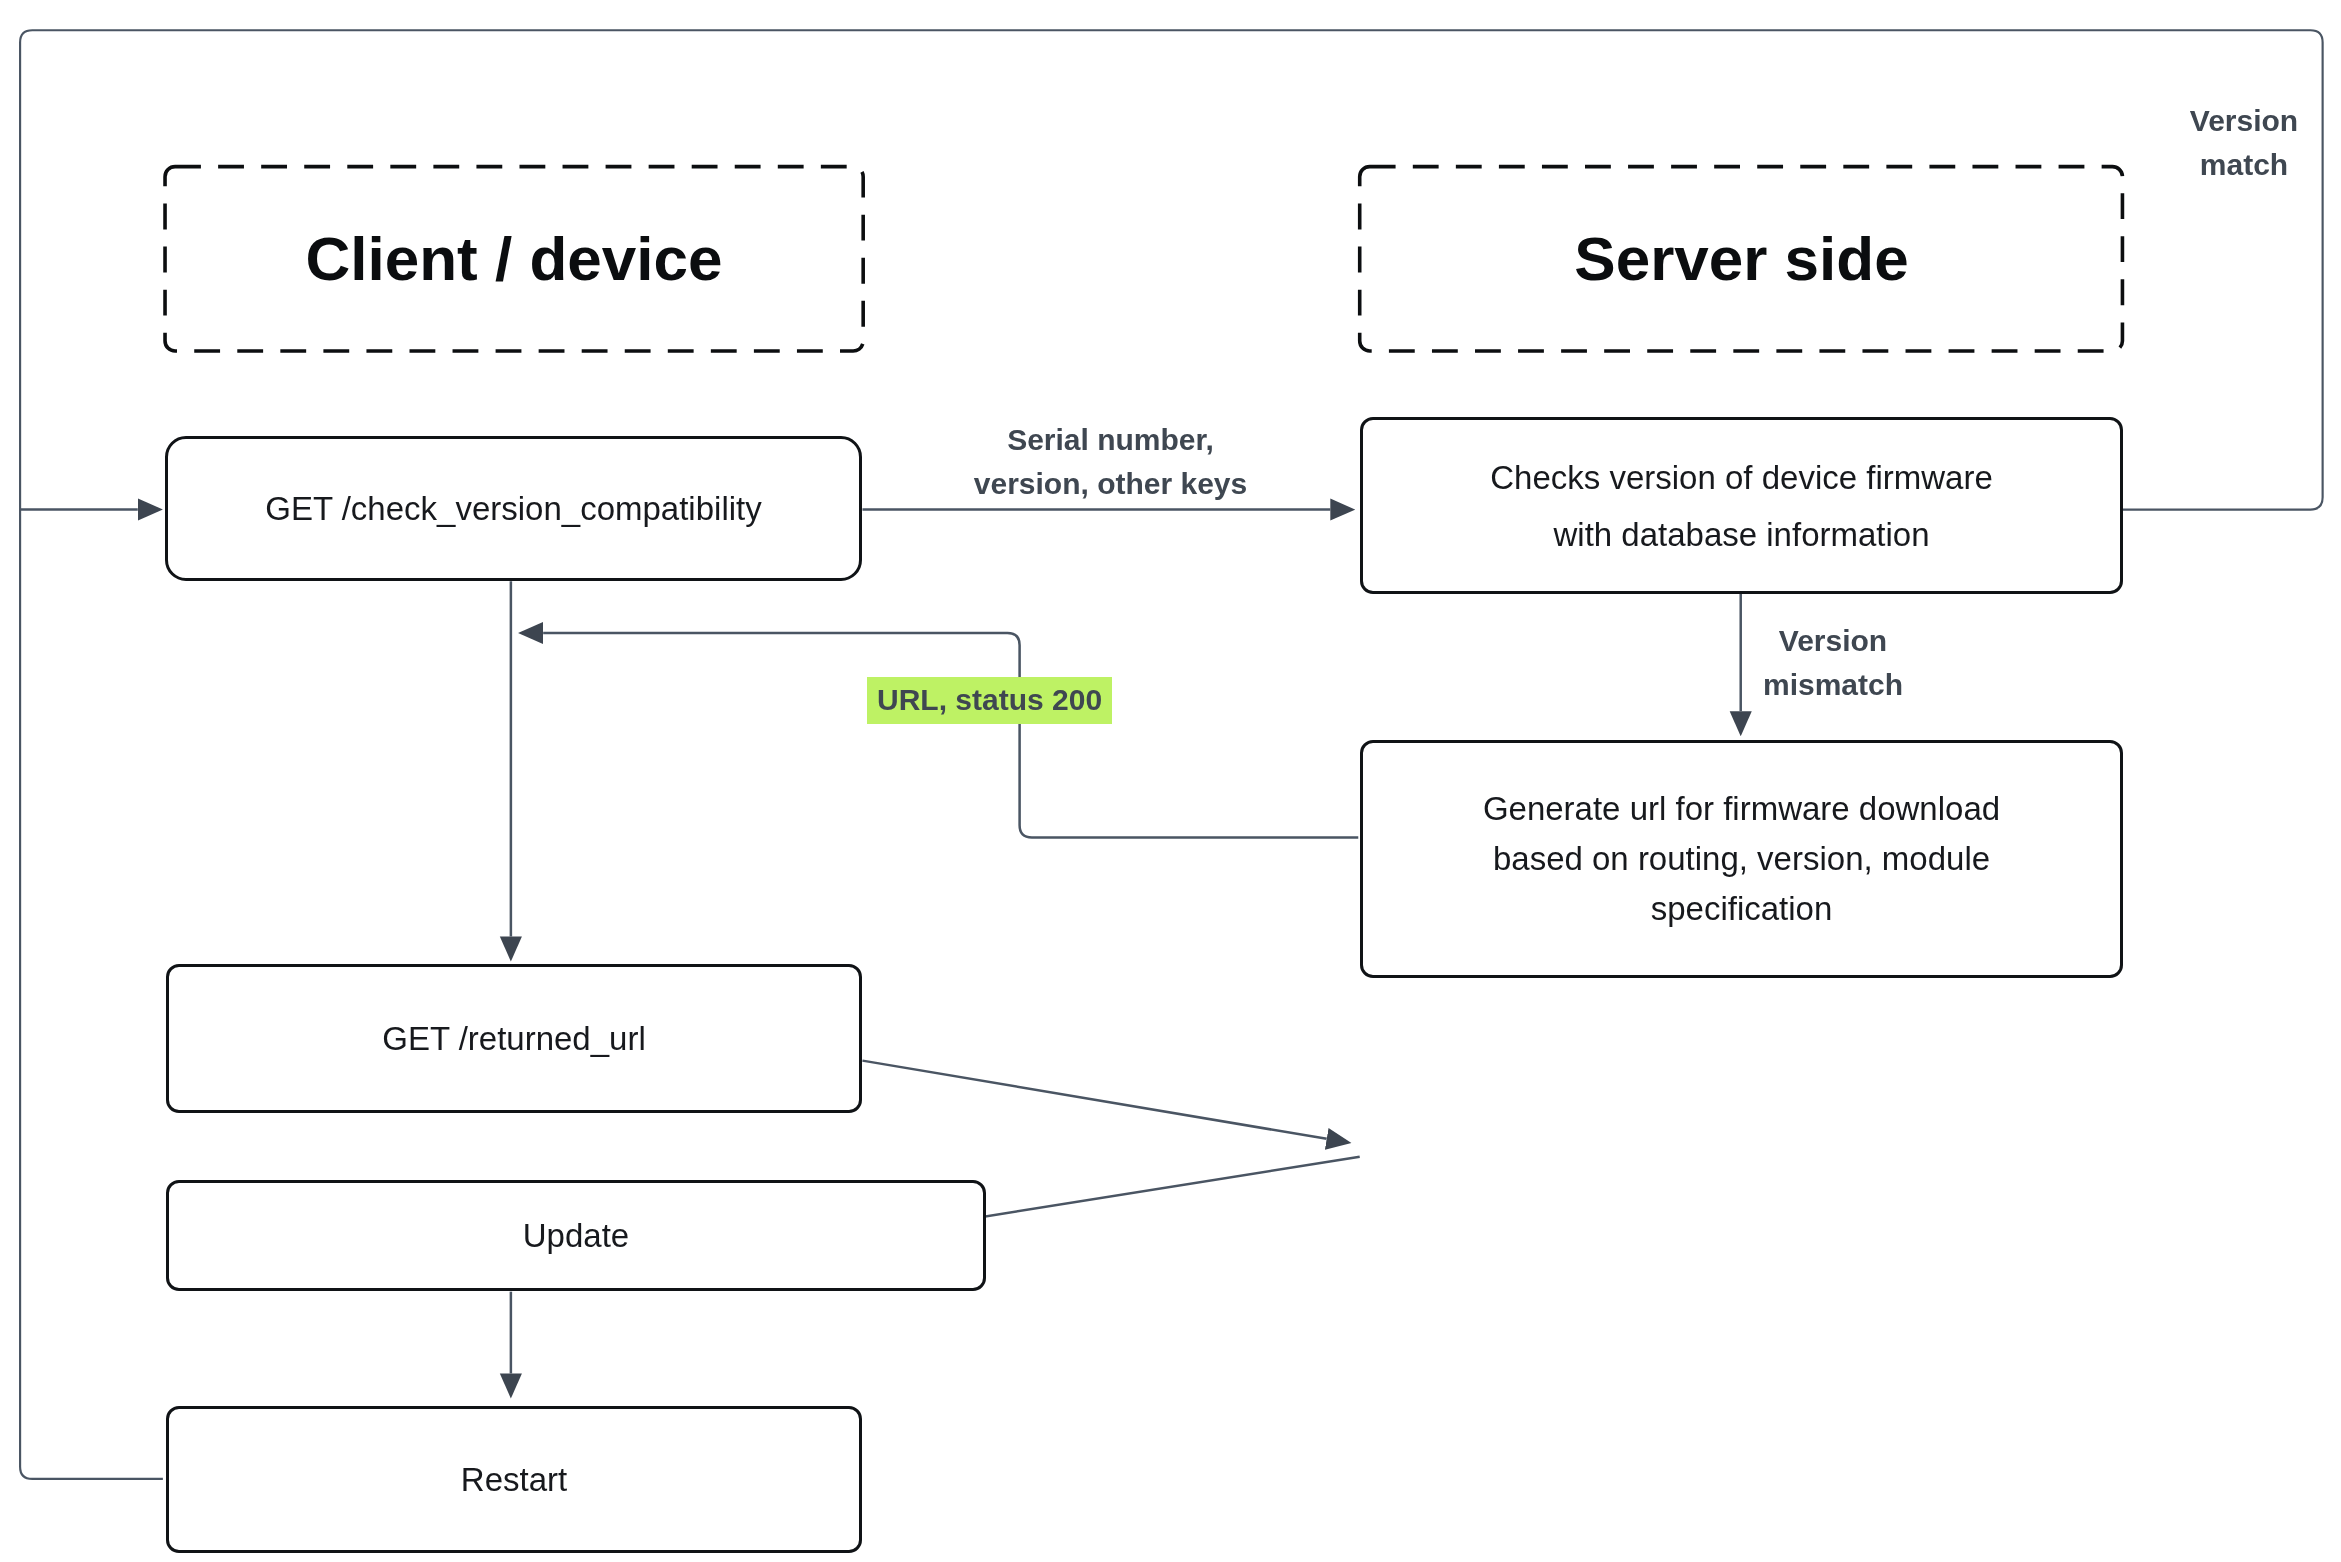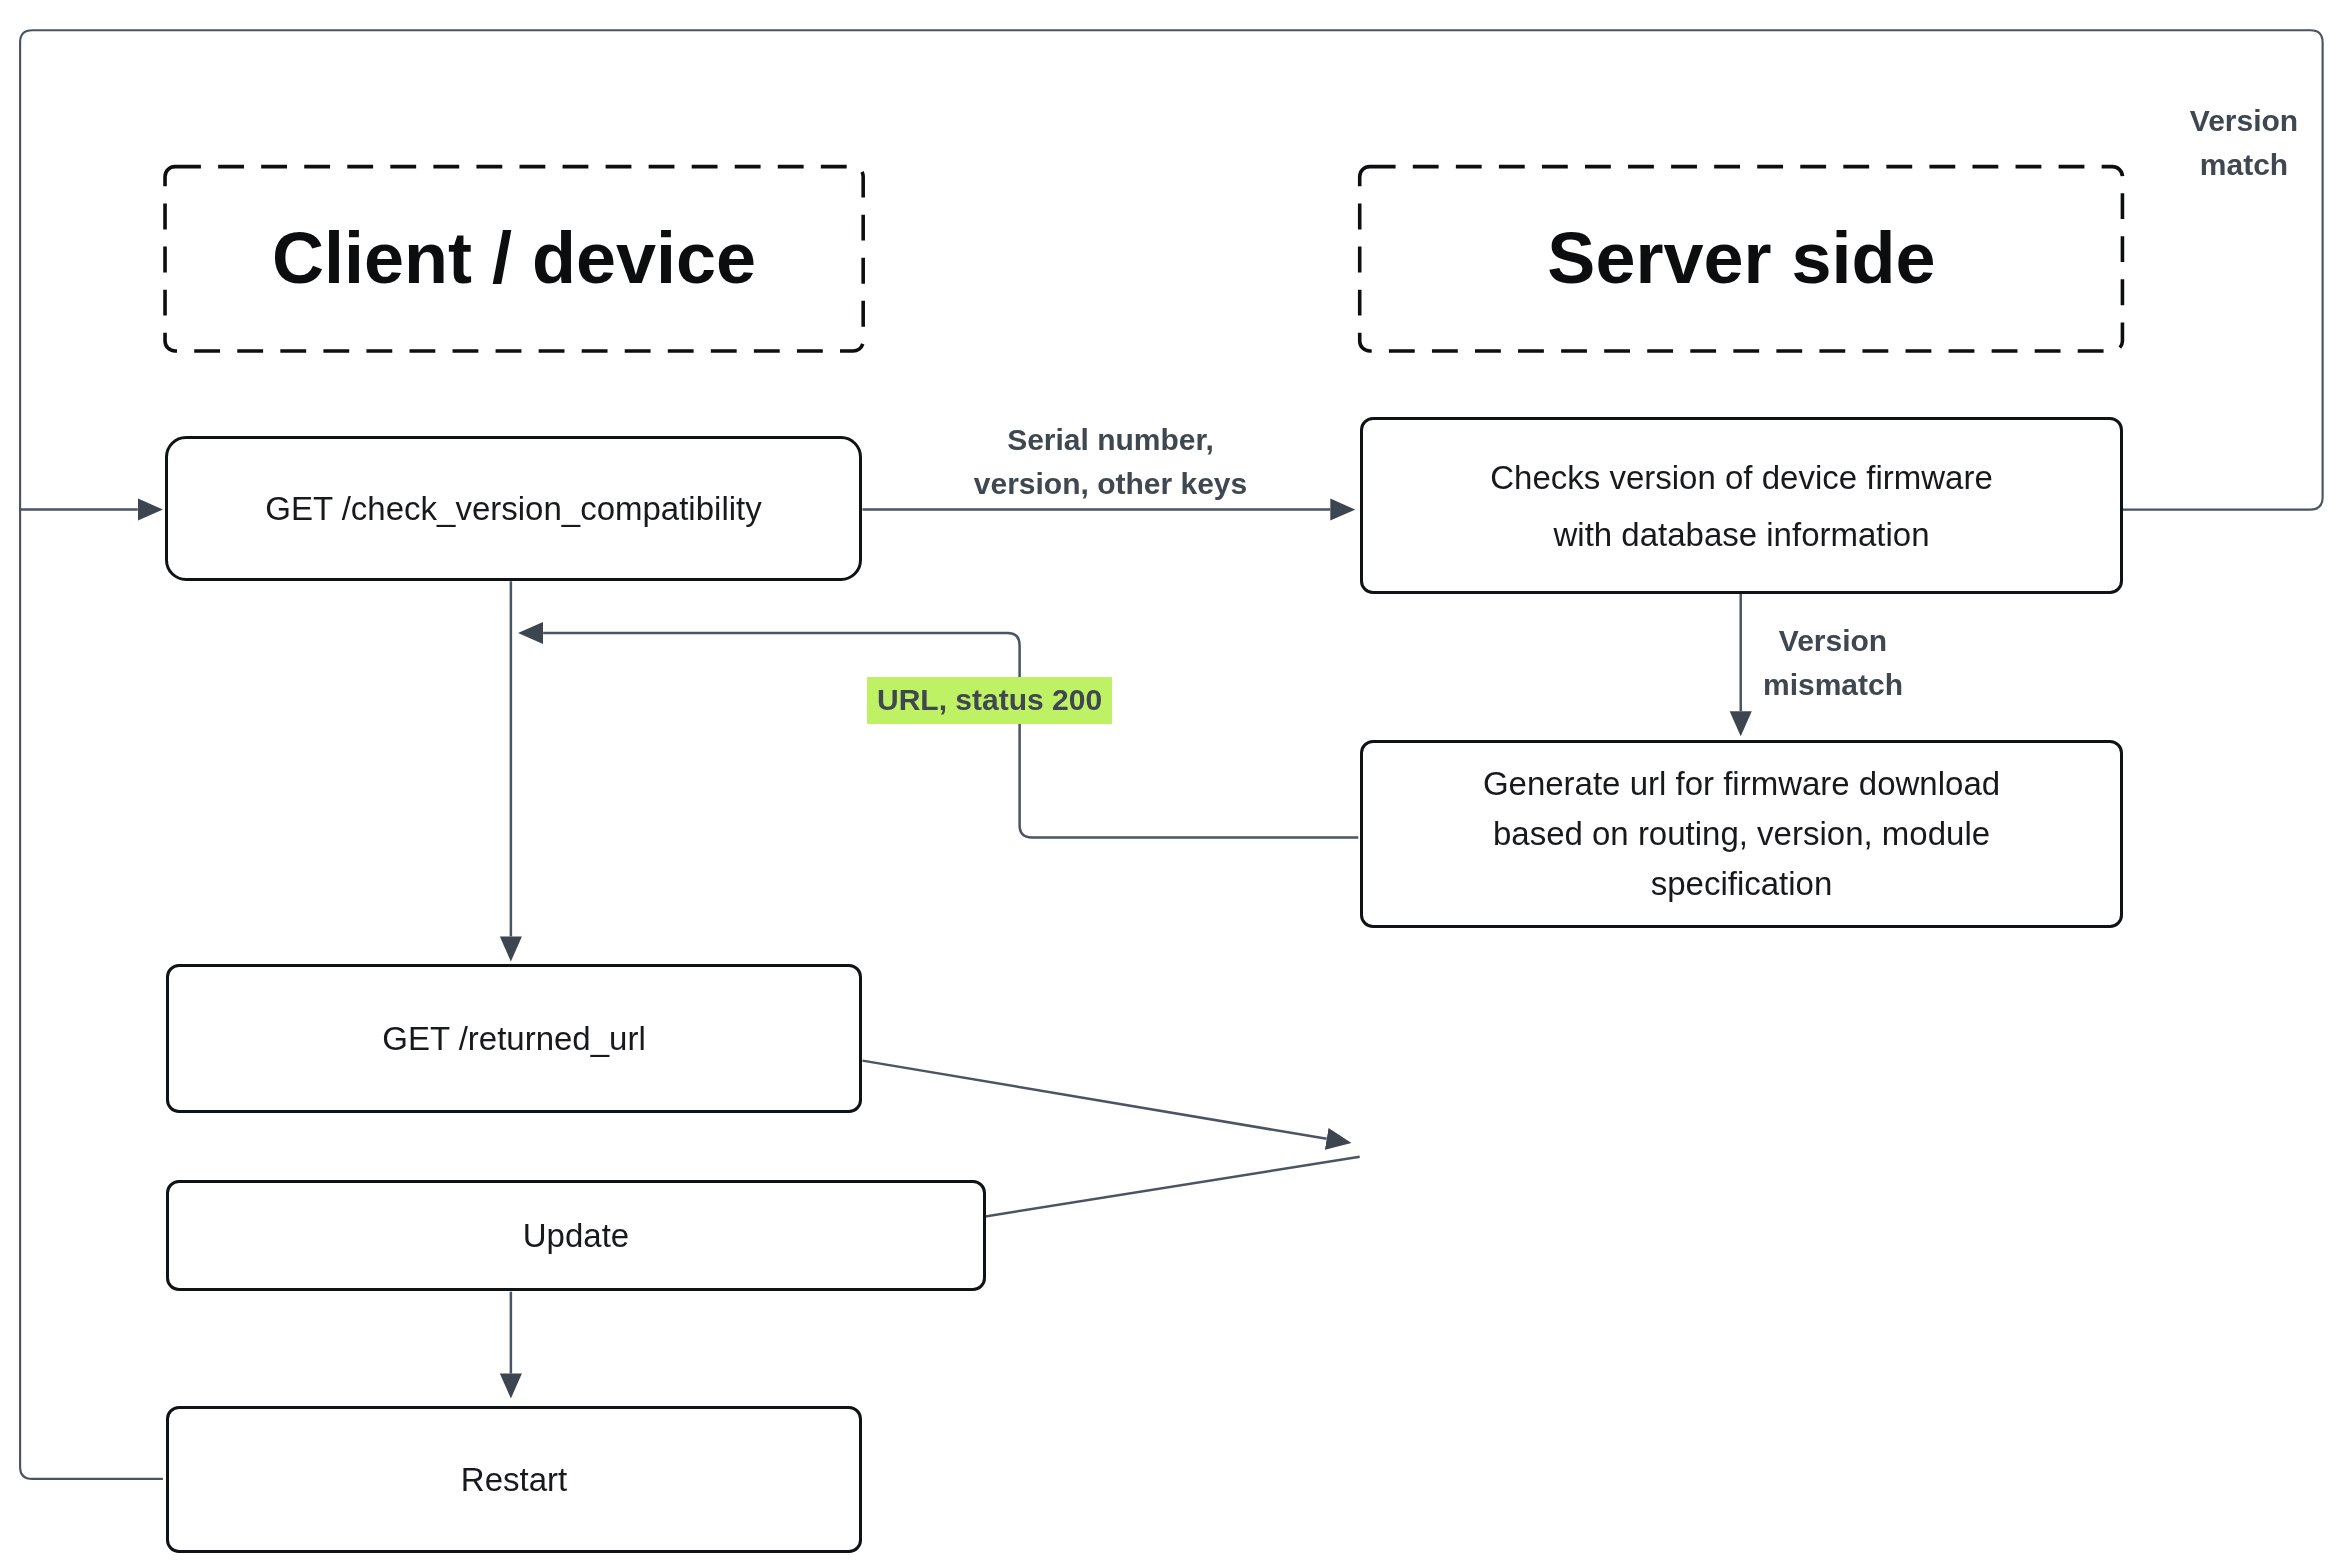--- a/index.html
+++ b/index.html
@@ -36,21 +36,21 @@
     line-height: 53px;
     color: #17191d;
     z-index: 2;
   }
   .group-title {
     position: absolute;
     display: flex;
     align-items: center;
     justify-content: center;
     text-align: center;
-    font-size: 72px;
+    font-size: 62px;
     font-weight: 700;
     color: #0b0d0f;
     z-index: 2;
   }
   .edge-label {
     position: absolute;
     text-align: center;
     font-size: 30px;
     font-weight: 700;
     line-height: 44px;
@@ -105,21 +105,21 @@
 
   <div class="node" style="left:165px; top:436px; width:697px; height:145px;border-radius:21px;">
     <div>GET /check_version_compatibility</div>
   </div>
 
   <div class="node" style="left:1360px; top:417px; width:763px; height:177px; line-height:57px;text-align:center;">
     <div>Checks version of device firmware</div>
     <div>with database information</div>
   </div>
 
-  <div class="node" style="left:1360px; top:740px; width:763px; height:188px; line-height:50px;">
+  <div class="node" style="left:1360px; top:740px; width:763px; height:238px; line-height:50px;">
     <div>Generate url for firmware download</div>
     <div>based on routing, version, module</div>
     <div>specification</div>
   </div>
 
   <div class="node" style="left:166px; top:964px; width:696px; height:149px;">
     <div>GET /returned_url</div>
   </div>
 
 

